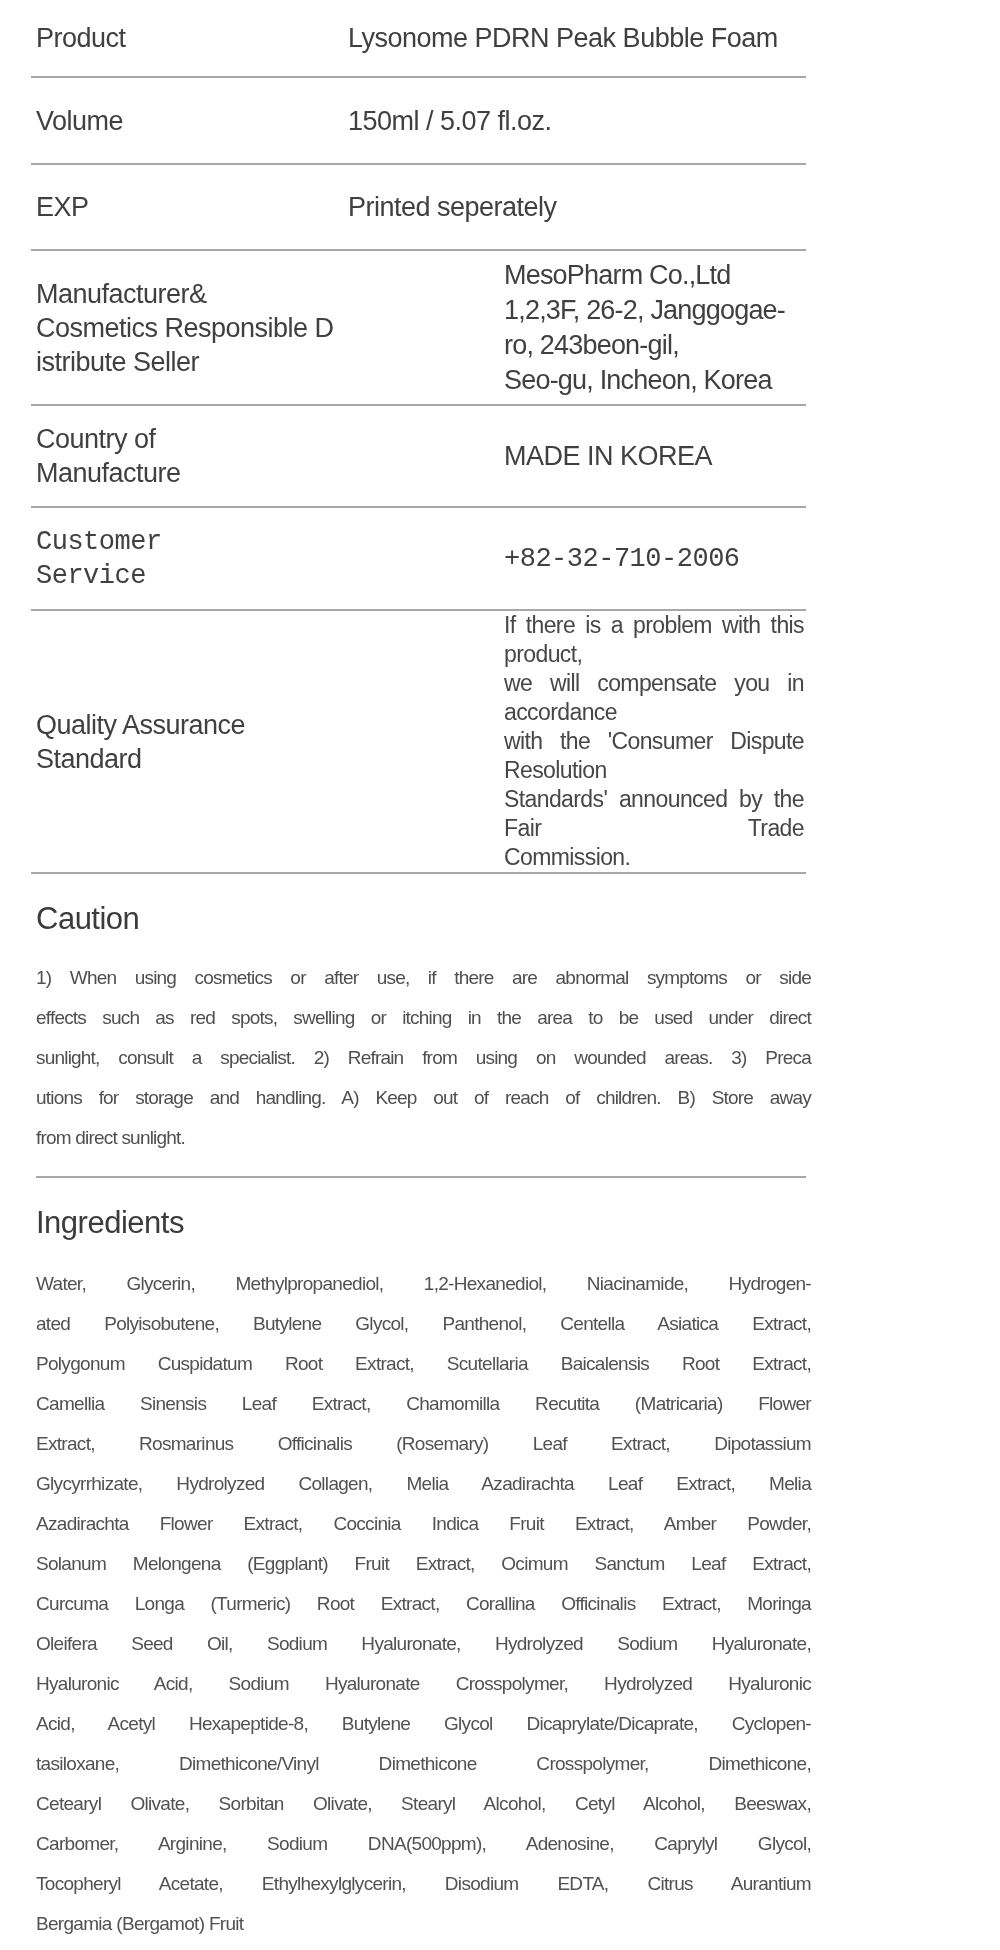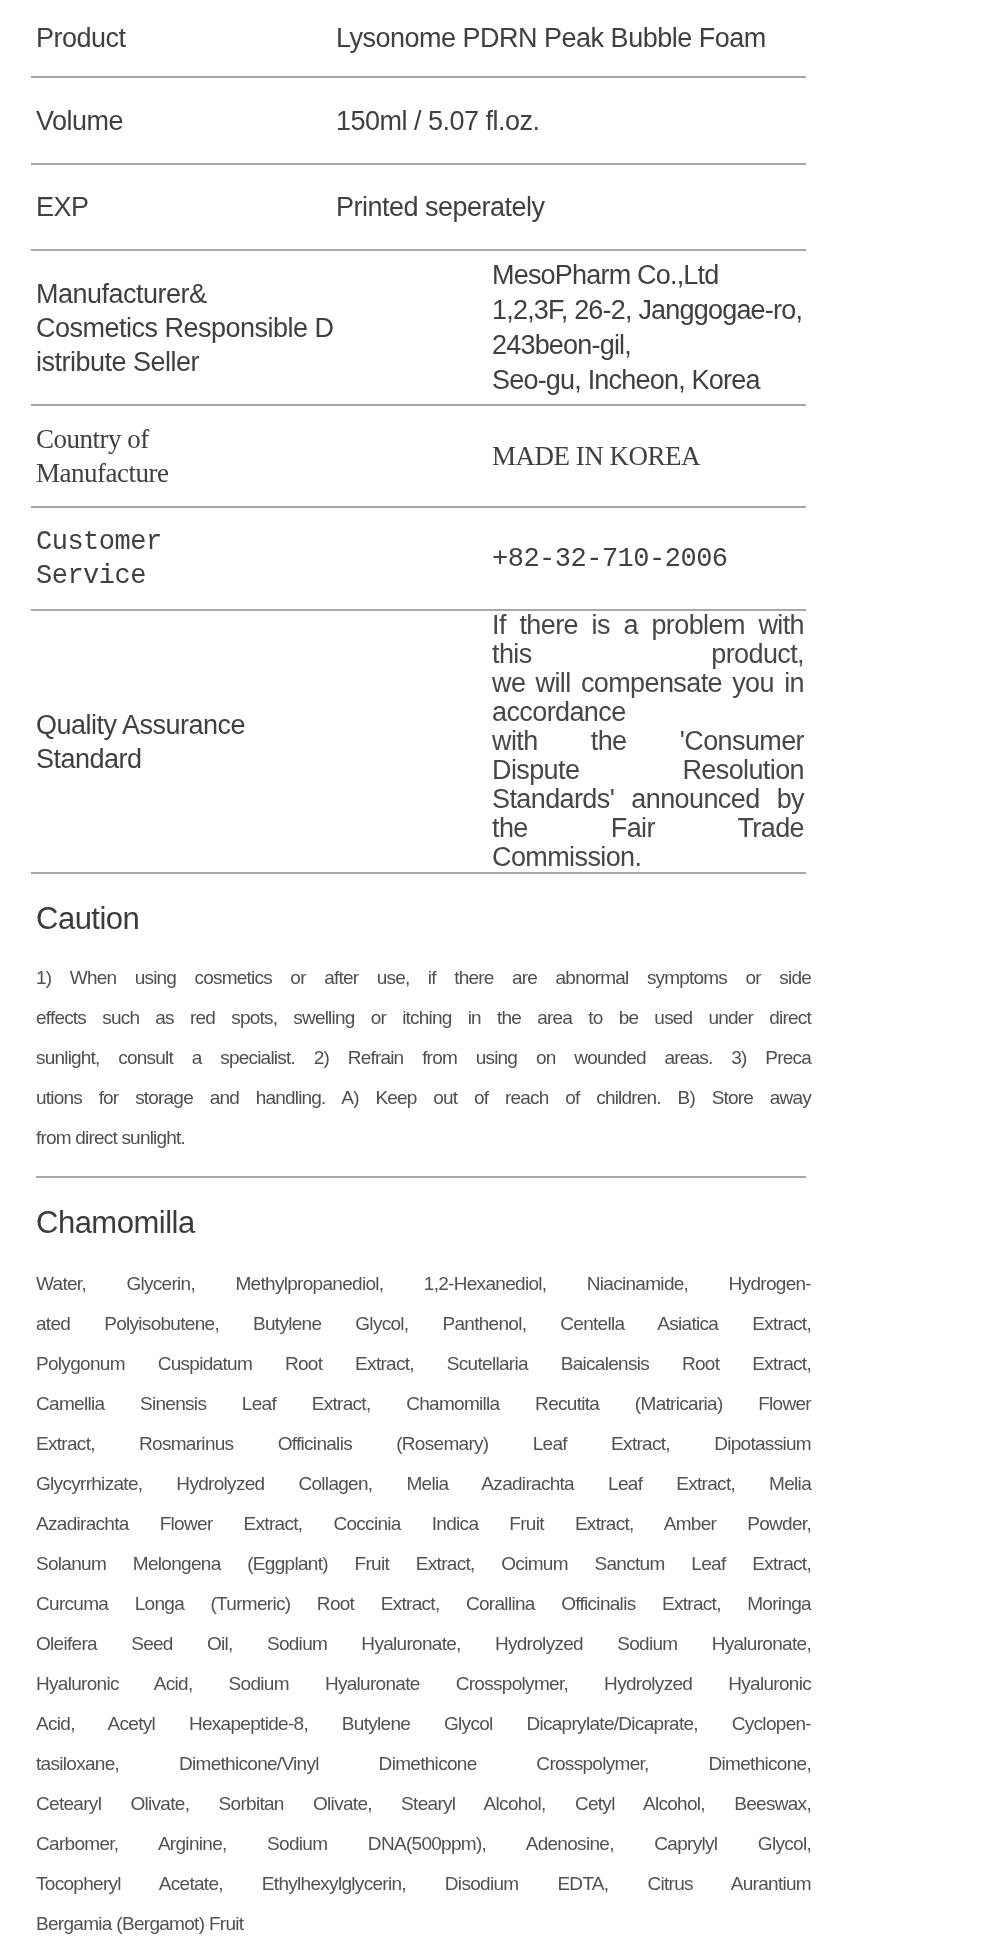--- a/index.html
+++ b/index.html
@@ -28,43 +28,43 @@
     display: flex;
     align-items: center;
     border-bottom: 2px solid #a8a8a8;
     padding-left: 5px;
     box-sizing: border-box;
   }
   .row-0 { min-height: 78px; }
   .row-1 { min-height: 87px; }
   .row-2 { min-height: 86px; }
   .row-3 { min-height: 155px; }
-  .row-4 { min-height: 102px; font-family: Liberation Serif, serif; }
+  .row-4 { min-height: 102px; }
   .row-5 { min-height: 103px; font-family: Liberation Mono, monospace; }
   .row-6 { min-height: 181px; }
 
   .cell {
     font-size: 27px;
     color: #404040;
     letter-spacing: -0.5px;
     line-height: 34px;
     white-space: pre-line;
   }
   .label { flex: 0 0 auto; }
-  .value { flex: 1 1 auto; min-width: 0; }
+  .value { flex: 1 1 auto; min-width: 0; margin-left: 12px; }
 
   .group-a .label { width: 300px; }
   .group-b .label { width: 456px; }
 
   .value-address {
     line-height: 35px;
     letter-spacing: -0.8px;
   }
   .value-quality {
-    font-size: 27px;
+    font-size: 23px;
     line-height: 29px;
     letter-spacing: -0.6px;
     color: #474747;
     padding-right: 2px;
   }
 
   
   .text-section {
     padding: 0 12px 32px 36px;
     margin-top: 17px;
@@ -167,21 +167,21 @@
     <div class="para para-caution">
         <div class="tline">1) When using cosmetics or after use, if there are abnormal symptoms or side</div>
         <div class="tline">effects such as red spots, swelling or itching in the area to be used under direct</div>
         <div class="tline">sunlight, consult a specialist. 2) Refrain from using on wounded areas. 3) Preca</div>
         <div class="tline">utions for storage and handling. A) Keep out of reach of children. B) Store away</div>
         <div class="tline tline-last">from direct sunlight.</div>
       </div>
 
     <div class="section-divider above-ingredients"></div>
 
-    <h2 class="section-title ingredients-title">Chamomilla</h2>
+    <h2 class="section-title ingredients-title">Ingredients</h2>
     <div class="para para-ingredients">
         <div class="tline">Water, Glycerin, Methylpropanediol, 1,2-Hexanediol, Niacinamide, Hydrogen-</div>
         <div class="tline">ated Polyisobutene, Butylene Glycol, Panthenol, Centella Asiatica Extract,</div>
         <div class="tline">Polygonum Cuspidatum Root Extract, Scutellaria Baicalensis Root Extract,</div>
         <div class="tline">Camellia Sinensis Leaf Extract, Chamomilla Recutita (Matricaria) Flower</div>
         <div class="tline">Extract, Rosmarinus Officinalis (Rosemary) Leaf Extract, Dipotassium</div>
         <div class="tline">Glycyrrhizate, Hydrolyzed Collagen, Melia Azadirachta Leaf Extract, Melia</div>
         <div class="tline">Azadirachta Flower Extract, Coccinia Indica Fruit Extract, Amber Powder,</div>
         <div class="tline">Solanum Melongena (Eggplant) Fruit Extract, Ocimum Sanctum Leaf Extract,</div>
         <div class="tline">Curcuma Longa (Turmeric) Root Extract, Corallina Officinalis Extract, Moringa</div>

